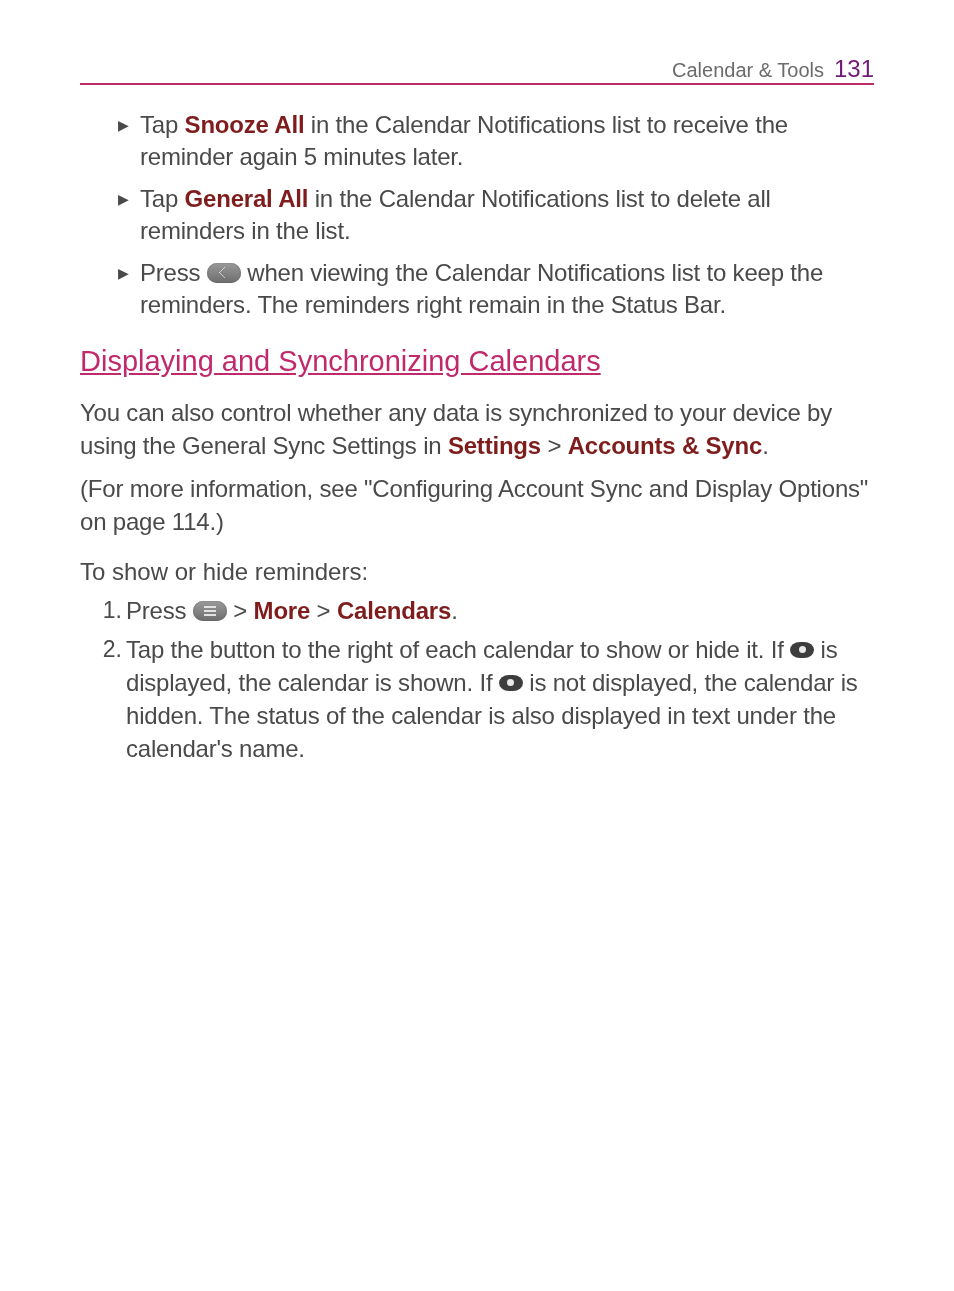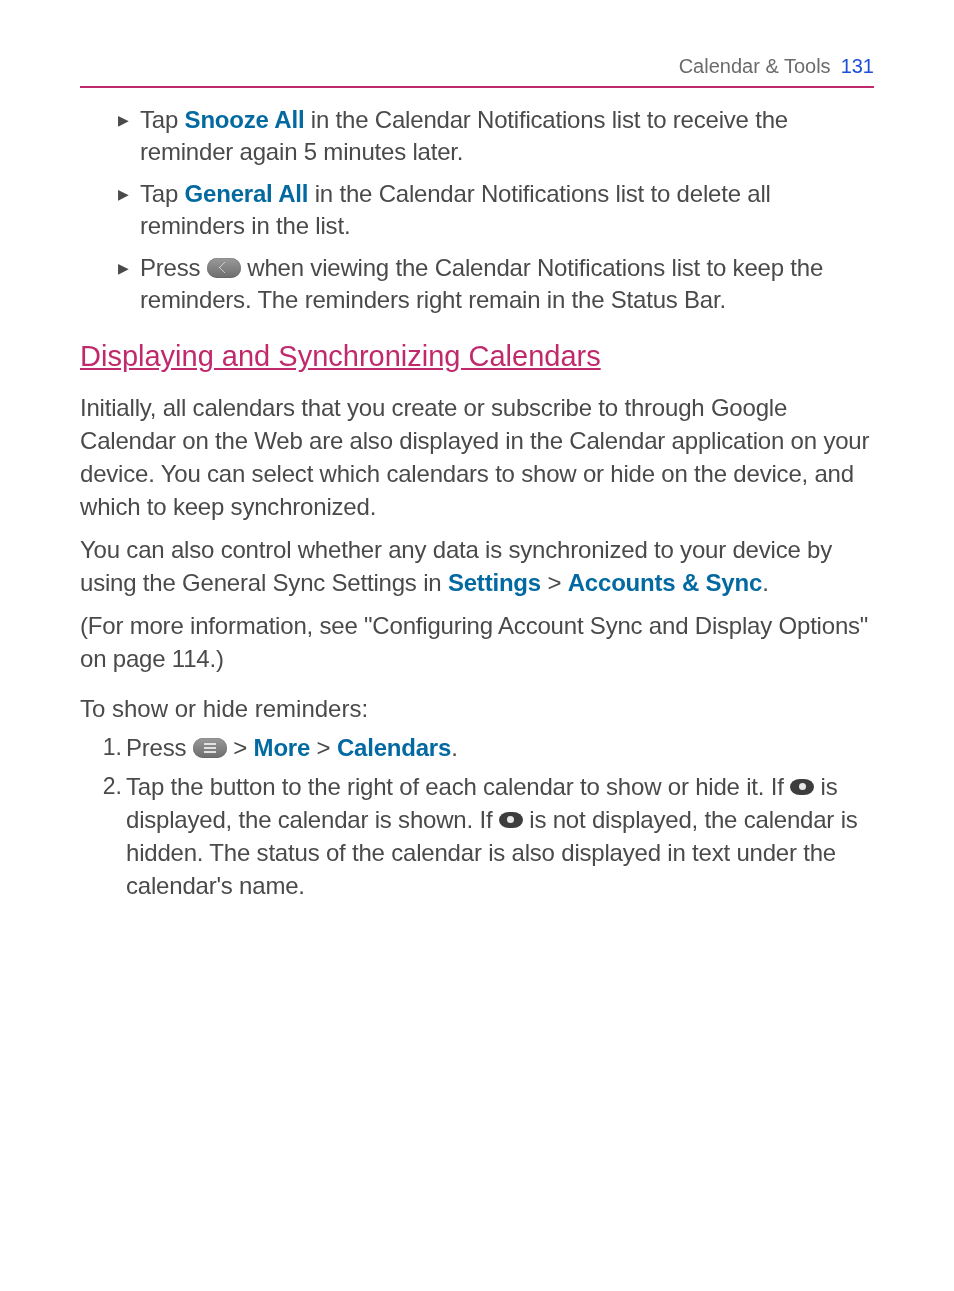--- a/index.html
+++ b/index.html
@@ -12,31 +12,30 @@
     width: 954px;
   }
   .page {
     padding: 55px 80px 60px 80px;
   }
   .header-row {
     display: flex;
     justify-content: flex-end;
     align-items: baseline;
     gap: 10px;
-    padding-bottom: 8px;
     border-bottom: 2px solid #c0296b;
-    margin-bottom: 16px;
+    margin-bottom: 24px;
   }
   .header-section {
     font-size: 20px;
     color: #6b6b6b;
   }
   .header-page {
-    font-size: 20px;
-    color: #1d4ed8;
+    font-size: 24px;
+    color: #701a75;
   }
   .bullets {
     padding-left: 38px;
     margin-bottom: 22px;
   }
   .bullet-item {
     display: flex;
     align-items: flex-start;
     margin-bottom: 10px;
   }
@@ -91,21 +90,21 @@
   }
   .num-text {
     flex: 1;
     font-size: 24px;
     line-height: 33px;
     letter-spacing: -0.2px;
     color: #4a4a4a;
   }
   strong {
     font-weight: 700;
-    color: #0369a1;
+    color: #7f1d1d;
   }
   .icon-pill {
     display: inline-flex;
     align-items: center;
     justify-content: center;
     vertical-align: middle;
     height: 20px;
     width: 34px;
     border-radius: 10px;
     background: linear-gradient(#9a9a9a, #6d6d6d);
@@ -176,21 +175,20 @@
       <span class="bullet-marker">▶</span>
       <span class="bullet-text">
         <span>Press </span><span class="icon-pill"></span><span> when viewing the Calendar Notifications list to keep the reminders. The reminders right remain in the Status Bar.</span>
       </span>
     </div>
 
   </div>
 
   <h2 class="section-heading">Displaying and Synchronizing Calendars</h2>
 
-  <p class="para">Initially, all calendars that you create or subscribe to through Google Calendar on the Web are also displayed in the Calendar application on your device. You can select which calendars to show or hide on the device, and which to keep synchronized.</p>
 
   <p class="para">
     <span>You can also control whether any data is synchronized to your device by using the General Sync Settings in </span><strong>Settings</strong><span> &gt; </span><strong>Accounts &amp; Sync</strong><span>.</span>
   </p>
 
   <p class="para">(For more information, see "Configuring Account Sync and Display Options" on page 114.)</p>
 
 
   <div class="sub-heading">To show or hide reminders:</div>
 

